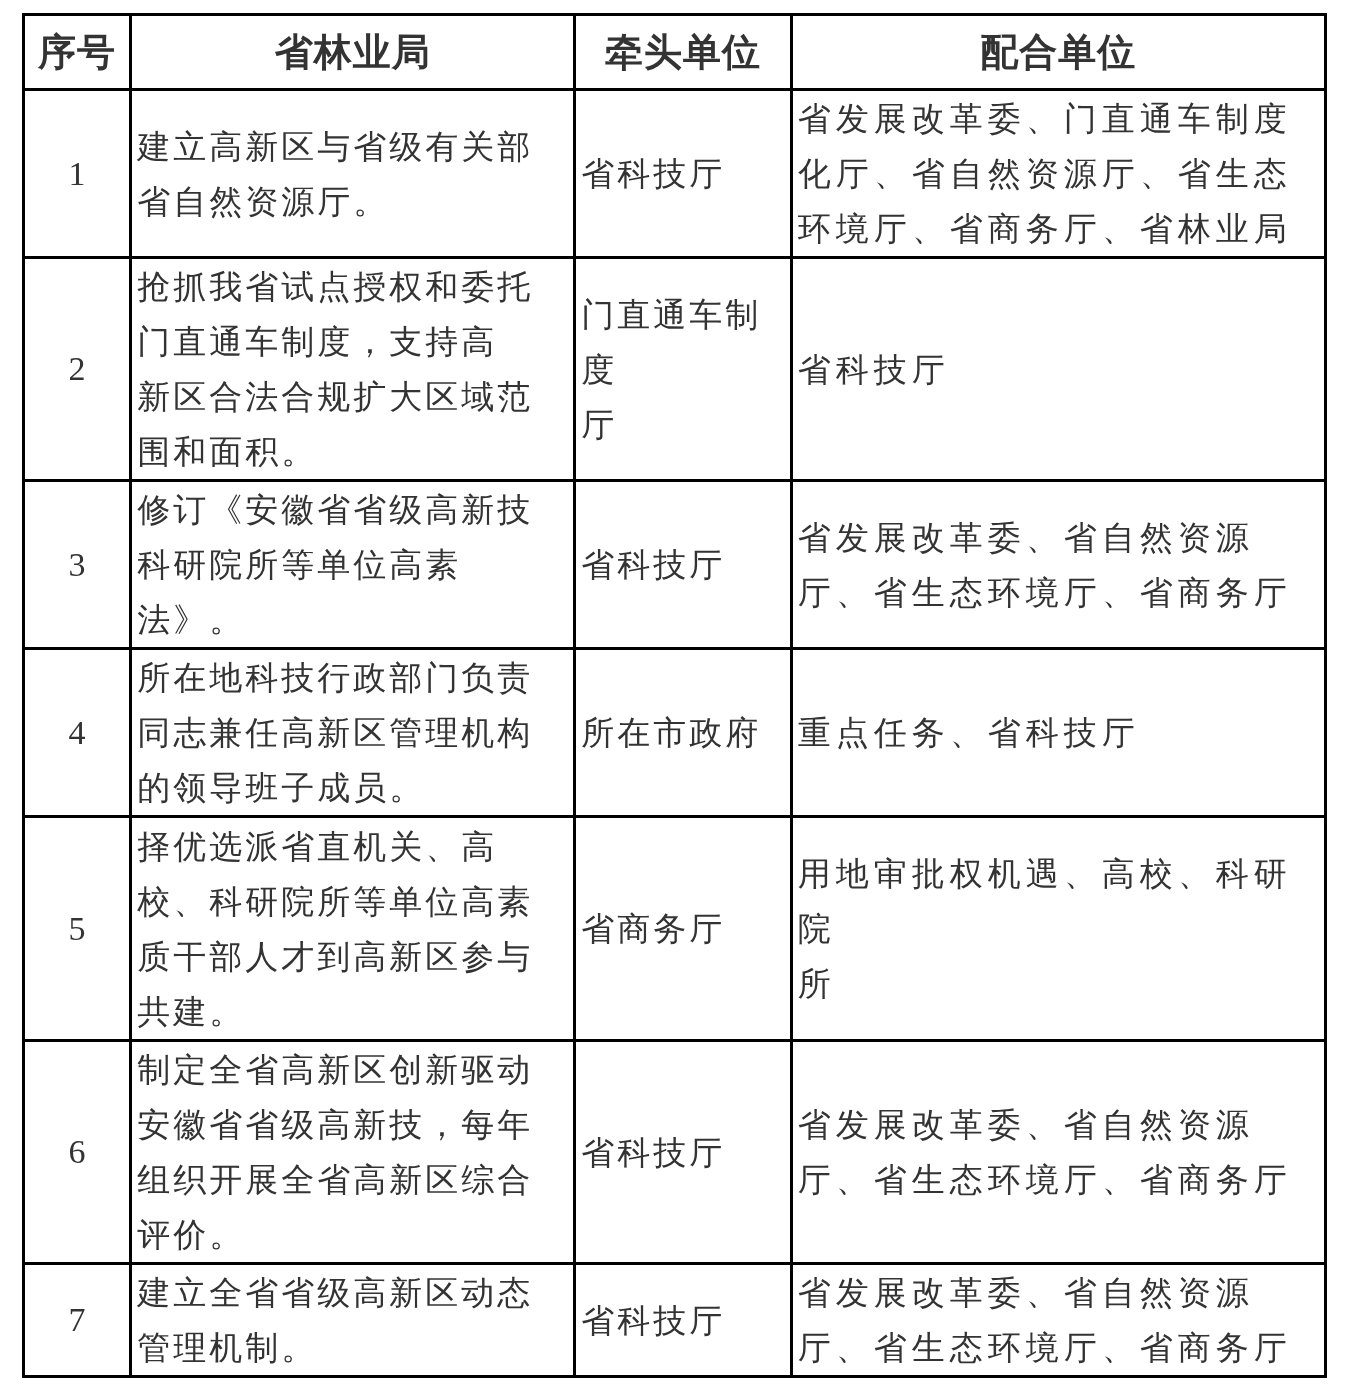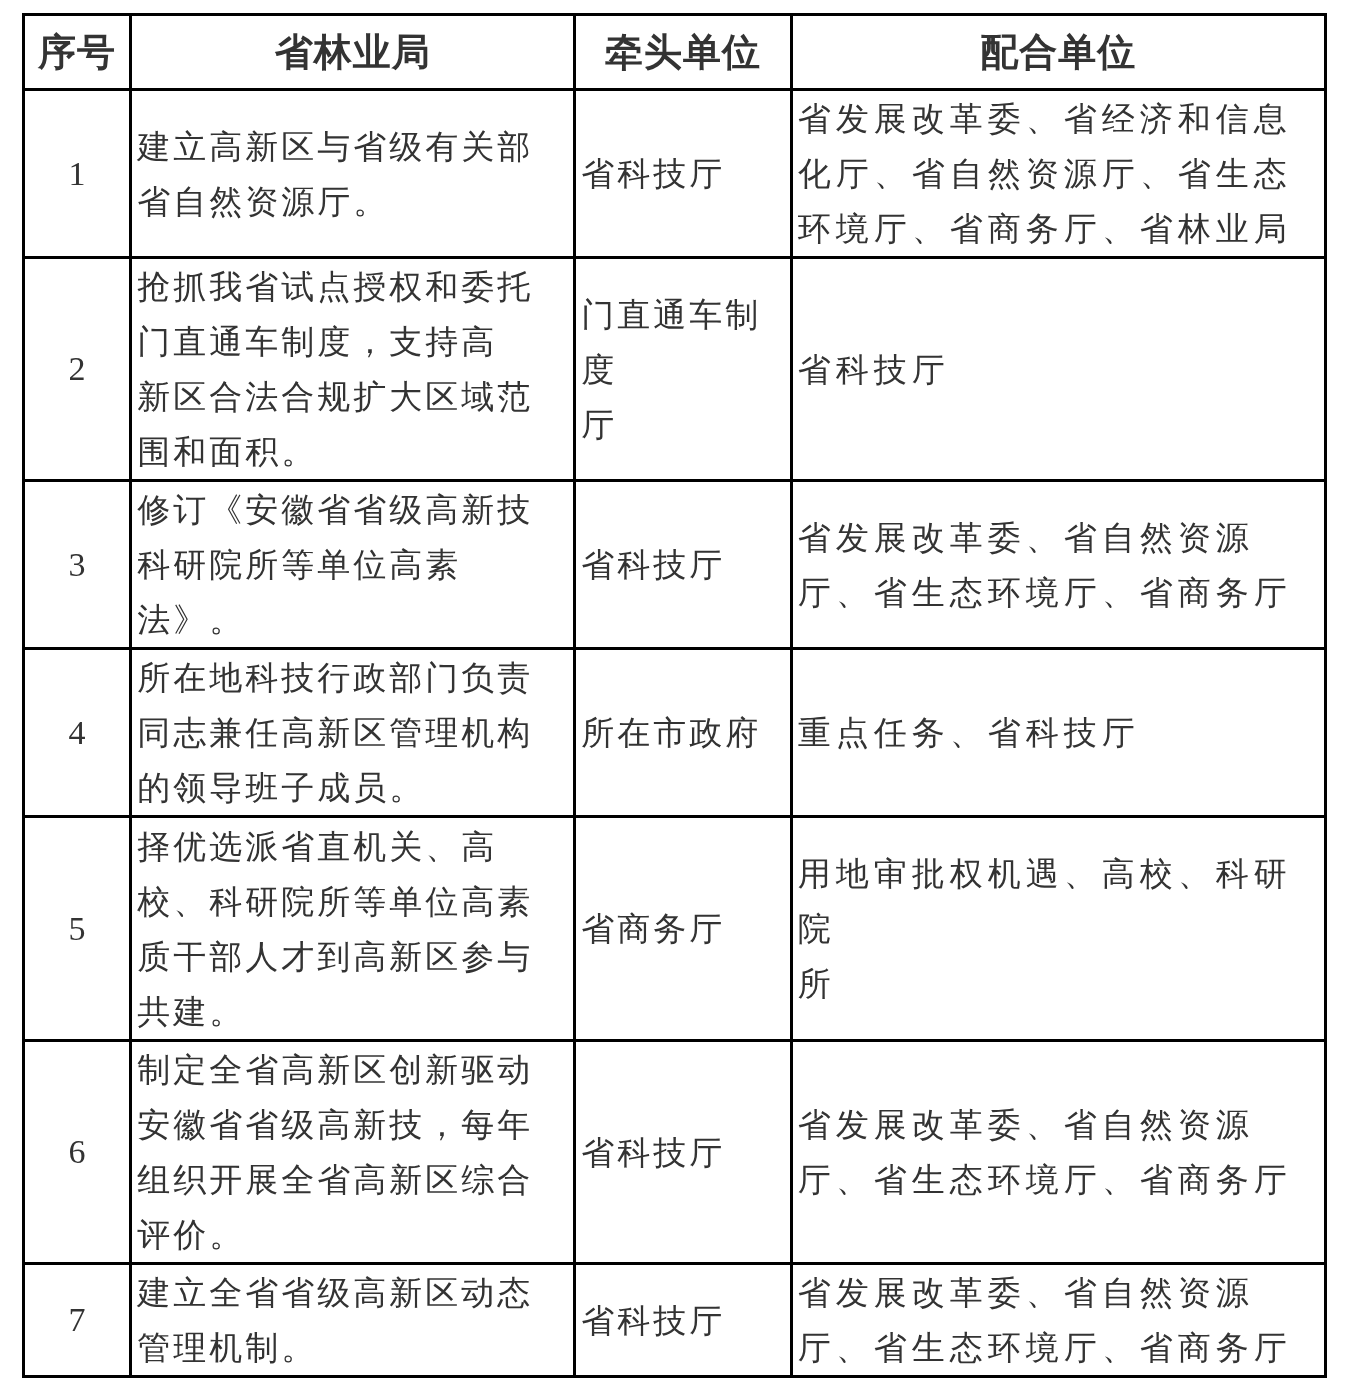--- a/index.html
+++ b/index.html
@@ -78,21 +78,21 @@
       <th>牵头单位</th>
       <th>配合单位</th>
     </tr>
   </thead>
   <tbody>
     <tr style="height:168px;">
       <td class="num">1</td>
       <td class="txt">建立高新区与省级有关部
 省自然资源厅。</td>
       <td class="txt">省科技厅</td>
-      <td class="txt coop">省发展改革委、省经济和信息
+      <td class="txt coop">省发展改革委、门直通车制度
 化厅、省自然资源厅、省生态
 环境厅、省商务厅、省林业局</td>
     </tr>
     <tr style="height:223px;">
       <td class="num">2</td>
       <td class="txt">抢抓我省试点授权和委托
 门直通车制度，支持高
 新区合法合规扩大区域范
 围和面积。</td>
       <td class="txt">门直通车制度

